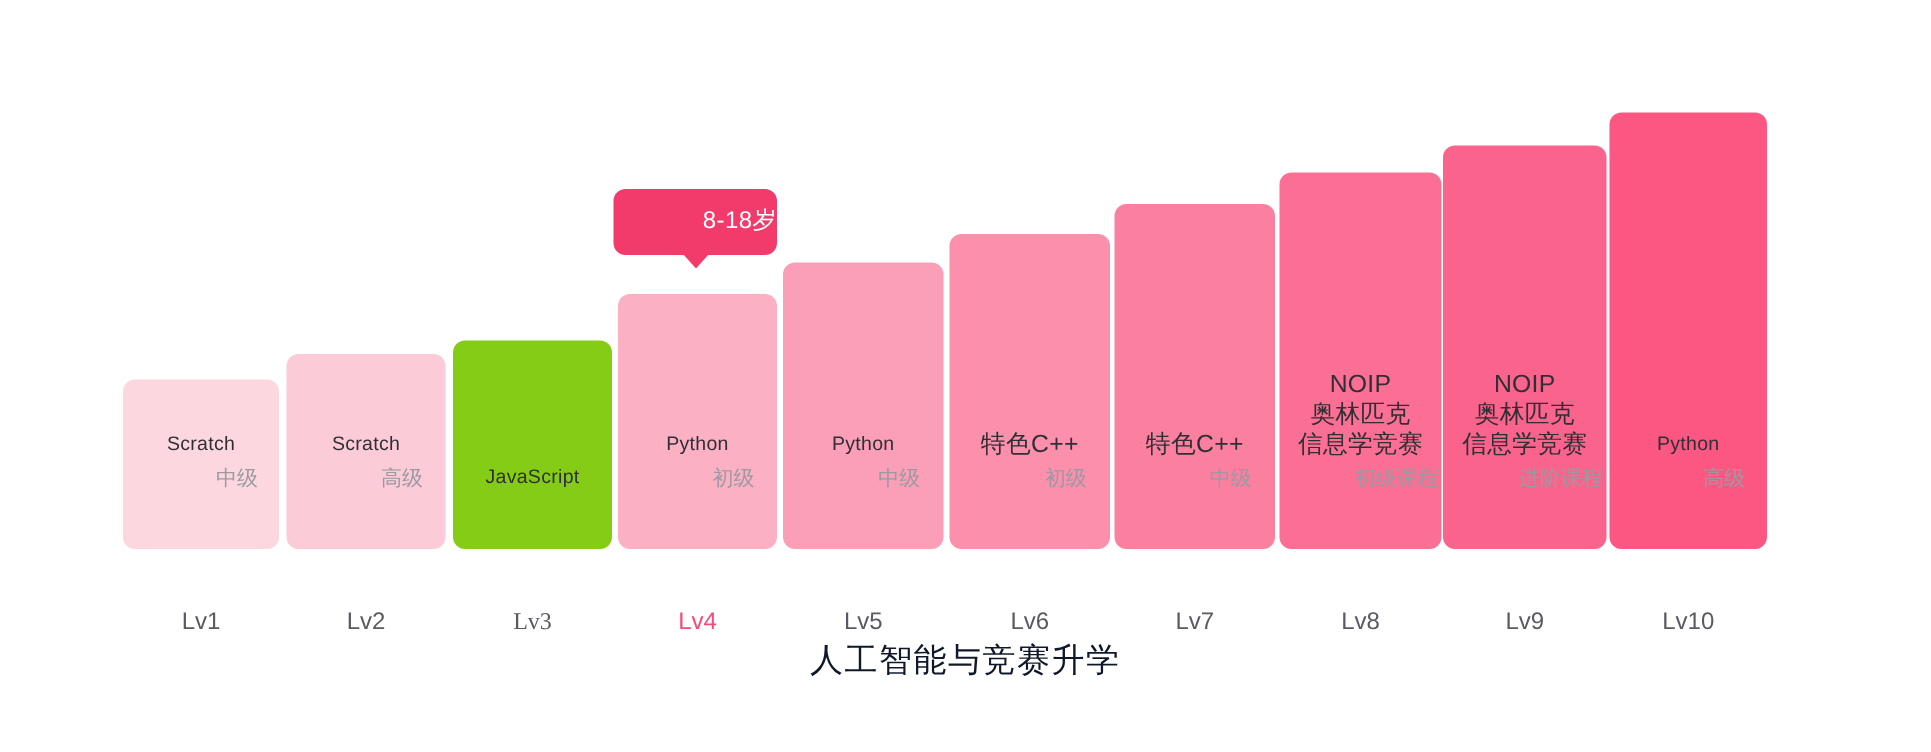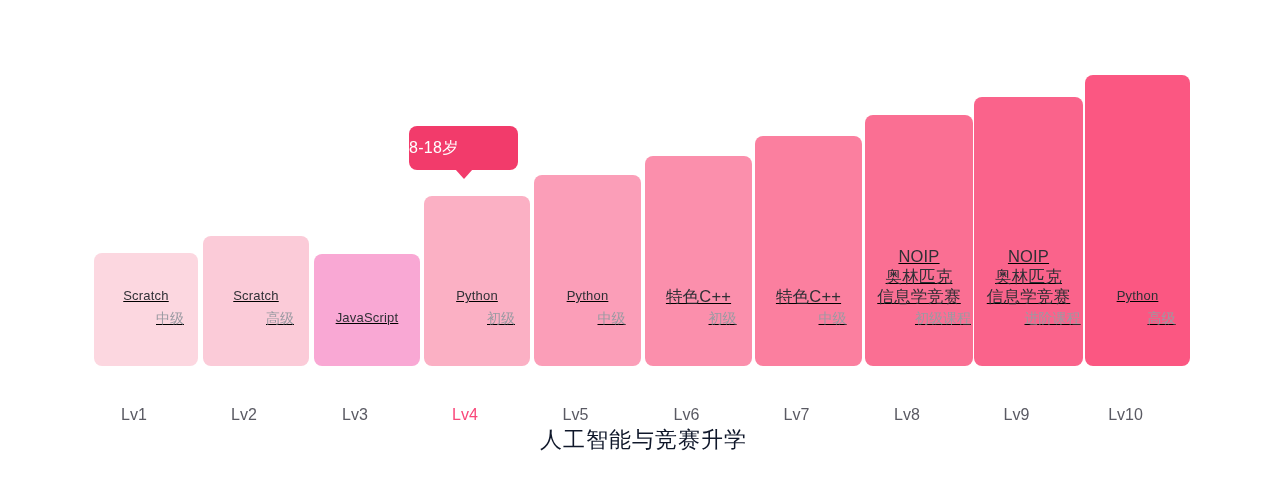--- a/index.html
+++ b/index.html
@@ -31,30 +31,29 @@
   }
 
   .bar-slot {
     position: absolute;
     bottom: 0;
     height: 100%;
   }
 
   .bar {
     position: absolute;
-    left: 12px;
+    left: 0;
     bottom: 0;
     width: 100%;
     border-radius: 8px;
     box-sizing: border-box;
     display: flex;
     flex-direction: column;
     align-items: flex-start;
     justify-content: flex-end;
-    text-decoration: underline;
   }
 
   .bar-inner {
     width: 100%;
     text-align: center;
     padding-bottom: 38px;
   }
 
   .bar-title {
     color: #2f2f35;
@@ -100,21 +99,21 @@
   .badge {
     position: absolute;
     left: 409px;
     top: 126px;
     width: 109px;
     height: 44px;
     background: #f23b6b;
     border-radius: 8px;
     display: flex;
     align-items: center;
-    justify-content: flex-start;
+    justify-content: flex-end;
   }
   .badge-text {
     color: #ffffff;
     font-size: 16px;
     line-height: 20px;
     letter-spacing: 0.3px;
   }
   .badge-arrow {
     position: absolute;
     left: 50%;
@@ -156,21 +155,21 @@
       </div>
       <div class="bar-slot" style="left: 109px; width: 106px;">
         <div class="bar" style="height: 130px; background: rgb(251, 203, 216);">
           <div class="bar-inner">
             <div class="bar-title">Scratch</div>
             <div class="bar-sub">高级</div>
           </div>
         </div>
       </div>
       <div class="bar-slot" style="left: 220px; width: 106px;">
-        <div class="bar" style="height: 112px; background: #f9a8d4;">
+        <div class="bar" style="height: 139px; background: #84cc16;">
           <div class="bar-inner">
             <div class="bar-title">JavaScript</div>
           </div>
         </div>
       </div>
       <div class="bar-slot" style="left: 330px; width: 106px;">
         <div class="bar" style="height: 170px; background: rgb(251, 176, 196);">
           <div class="bar-inner">
             <div class="bar-title">Python</div>
             <div class="bar-sub">初级</div>
@@ -227,21 +226,21 @@
             <div class="bar-title">Python</div>
             <div class="bar-sub">高级</div>
           </div>
         </div>
       </div>
     </div>
 
   <div class="levels" id="levels">
       <div class="level-label" style="left: 0px; width: 104px;">Lv1</div>
       <div class="level-label" style="left: 109px; width: 106px;">Lv2</div>
-      <div class="level-label" style="left: 220px; width: 106px;">Lv3</div>
+      <div class="level-label" style="left: 220px; width: 106px; font-family: Liberation Serif, serif;">Lv3</div>
       <div class="level-label active" style="left: 330px; width: 106px;">Lv4</div>
       <div class="level-label" style="left: 440px; width: 107px;">Lv5</div>
       <div class="level-label" style="left: 551px; width: 107px;">Lv6</div>
       <div class="level-label" style="left: 661px; width: 107px;">Lv7</div>
       <div class="level-label" style="left: 771px; width: 108px;">Lv8</div>
       <div class="level-label" style="left: 880px; width: 109px;">Lv9</div>
       <div class="level-label" style="left: 991px; width: 105px;">Lv10</div>
     </div>
 
   <div class="badge">

